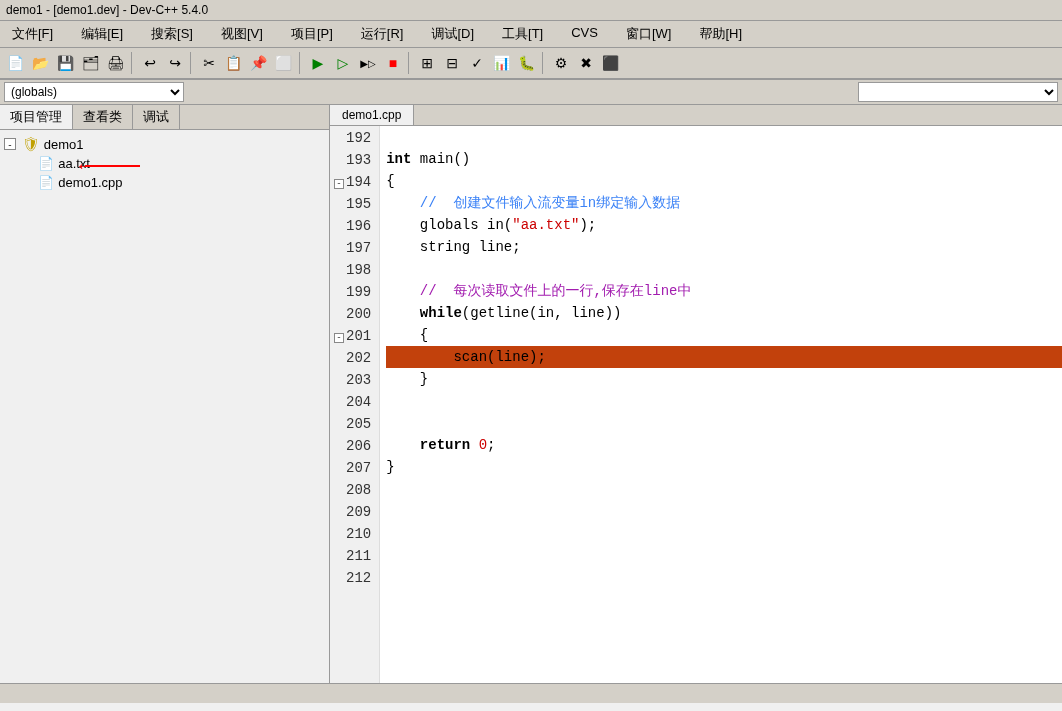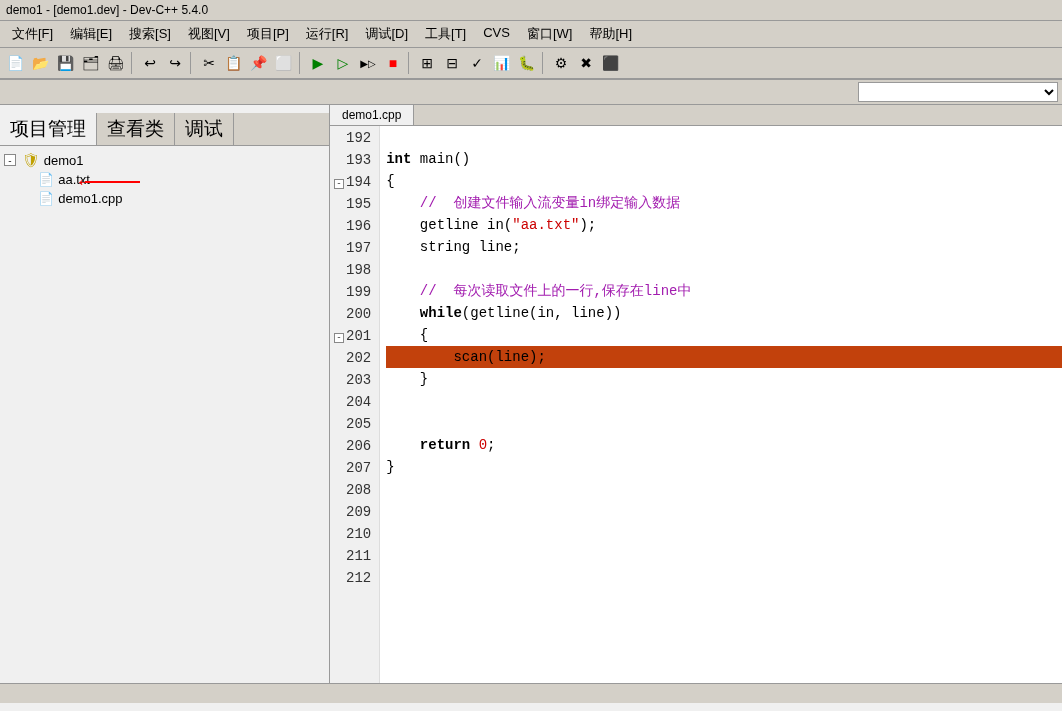--- a/index.html
+++ b/index.html
@@ -24,21 +24,21 @@
     }
 
     
     #menu-bar {
       background: #d4d0c8;
       border-bottom: 1px solid #999;
       padding: 2px 4px;
       font-family: 'Segoe UI', Tahoma, sans-serif;
       font-size: 13px;
       display: flex;
-      gap: 1px;
+      gap: 12px;
     }
     .menu-item {
       padding: 2px 8px;
       cursor: pointer;
     }
 
     
     #toolbar {
       background: #d4d0c8;
       border-bottom: 2px solid #999;
@@ -97,22 +97,21 @@
       display: flex;
       flex-direction: column;
     }
 
     
     #tabs-bar {
       display: flex;
       background: #d4d0c8;
       border-bottom: 1px solid #999;
       font-family: Liberation Serif, serif;
-      font-size: 19px;
-      margin-top: 8px;
+      font-size: 13px;
     }
     .tab {
       padding: 3px 10px;
       border-right: 1px solid #999;
       cursor: pointer;
       background: #d4d0c8;
     }
     .tab:first-child { background: #f0f0f0; border-bottom: none; }
 
     
@@ -300,20 +299,23 @@
   <button class="tb-btn">✓</button>
   <button class="tb-btn">📊</button>
   <button class="tb-btn">🐛</button>
   <div class="tb-separator"></div>
   <button class="tb-btn">⚙</button>
   <button class="tb-btn">✖</button>
   <button class="tb-btn">⬛</button>
 </div>
 
 <div id="dropdowns-row">
+  <select class="dropdown-select" id="dd-left">
+    <option>(globals)</option>
+  </select>
   <select class="dropdown-select" id="dd-right">
     <option></option>
   </select>
 </div>
 
 <div id="main">
 
   <div id="left-panel">
 
     <div id="tabs-bar">
@@ -380,22 +382,22 @@
         <span class="line-num">209</span>
         <span class="line-num">210</span>
         <span class="line-num">211</span>
         <span class="line-num">212</span>
       </div>
 
       <div id="code-content">
         <div class="code-line">&nbsp;</div>
         <div class="code-line"><span class="kw">int</span><span class="plain"> main()</span></div>
         <div class="code-line"><span class="punct">{</span></div>
-        <div class="code-line"><span style="color:#a21caf;">    //  创建文件输入流变量in绑定输入数据</span></div>
-        <div class="code-line"><span class="plain">    getline in(</span><span class="str">"aa.txt"</span><span class="plain">);</span></div>
+        <div class="code-line"><span style="color:#3b82f6;">    //  创建文件输入流变量in绑定输入数据</span></div>
+        <div class="code-line"><span class="plain">    globals in(</span><span class="str">"aa.txt"</span><span class="plain">);</span></div>
         <div class="code-line"><span class="plain">    string line;</span></div>
         <div class="code-line">&nbsp;</div>
         <div class="code-line"><span style="color:#a21caf;text-align:center;">    //  每次读取文件上的一行,保存在line中</span></div>
         <div class="code-line"><span class="kw">    while</span><span class="plain">(getline(in, line))</span></div>
         <div class="code-line"><span class="plain">    {</span></div>
         <div class="code-line highlighted"><span class="plain">        scan(line);</span><span style="border-left:2px solid #333;margin-left:1px;"></span></div>
         <div class="code-line"><span class="plain">    }</span></div>
         <div class="code-line">&nbsp;</div>
         <div class="code-line">&nbsp;</div>
         <div class="code-line"><span class="kw">    return</span><span class="num"> 0</span><span class="plain">;</span></div>

